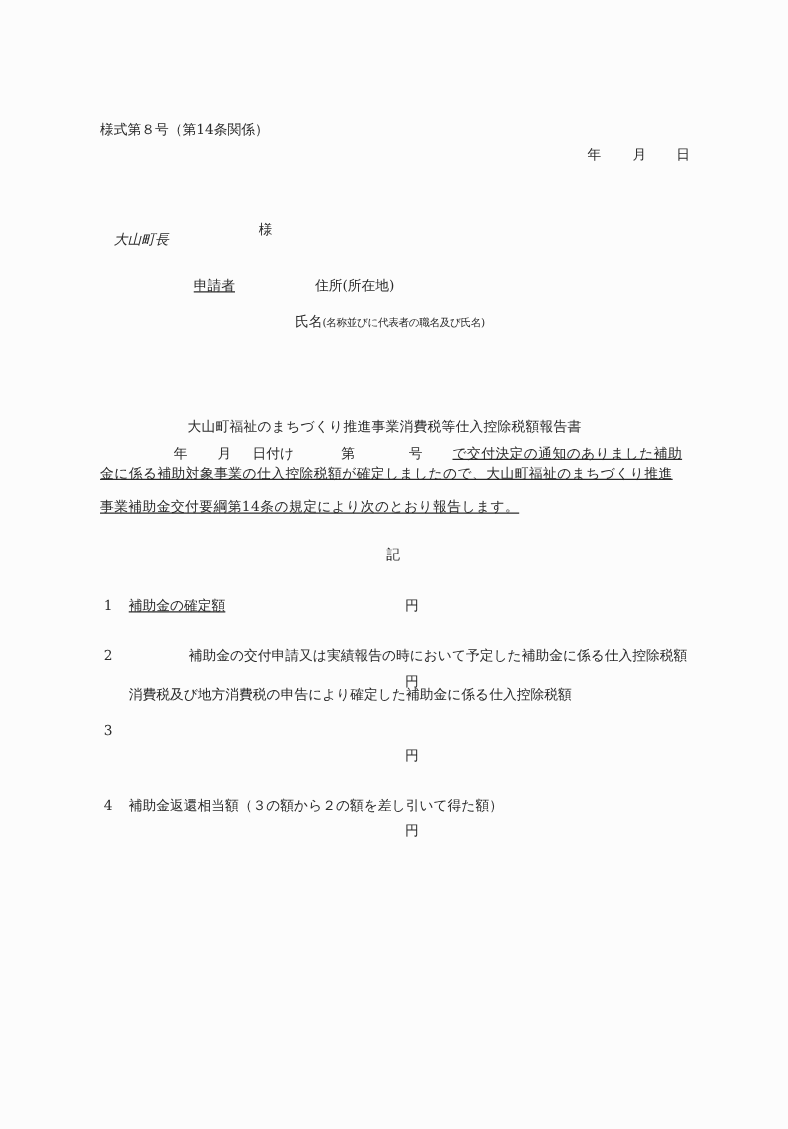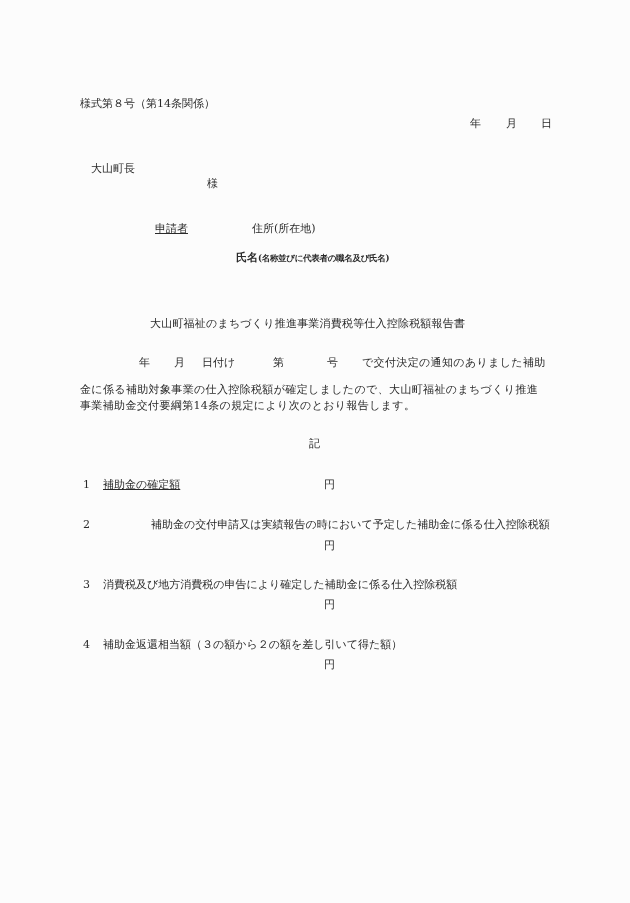--- a/index.html
+++ b/index.html
@@ -12,59 +12,59 @@
       height: 903px;
       position: relative;
       overflow: hidden;
       font-family: "DejaVu Serif", "Liberation Serif", serif;
       color: #2a2a2a;
       font-size: 11px;
       line-height: 1;
     }
     .abs { position: absolute; white-space: nowrap; }
     .small { font-size: 8.5px; letter-spacing: -0.3px; }
-    .title { letter-spacing: 0.2px; }
-    .para-line { letter-spacing: 0.35px; }
+    .title { letter-spacing: 0.2px; margin-top: 18px; }
+    .para-line { letter-spacing: 0.35px; text-decoration: underline; }
   </style>
 </head>
 <body>
 
 <div class="abs" style="left:80px; top:98px;">様式第８号（第14条関係）</div>
 
 <div>
   <span class="abs" style="left:470px; top:118px;">年</span>
   <span class="abs" style="left:506px; top:118px;">月</span>
   <span class="abs" style="left:541px; top:118px;">日</span>
 </div>
 
 <div>
-  <span class="abs" style="left:91px; top:163px;">大山町長</span>
+  <span class="abs" style="left:91px; top:186px;font-style:italic;">大山町長</span>
   <span class="abs" style="left:207px; top:178px;">様</span>
 </div>
 
 <div>
   <span class="abs" style="left:155px; top:223px;text-decoration:underline;">申請者</span>
   <span class="abs" style="left:252px; top:223px;">住所(所在地)</span>
-  <span class="abs" style="left:236px; top:252px;font-weight:bold;">
+  <span class="abs" style="left:236px; top:252px;">
     <span>氏名</span><span class="small">(名称並びに代表者の職名及び氏名)</span>
   </span>
 </div>
 
 <div class="abs title" style="left:150px; top:318px;">大山町福祉のまちづくり推進事業消費税等仕入控除税額報告書</div>
 
 <div>
   <div>
     <span class="abs" style="left:139px; top:357px;">年</span>
     <span class="abs" style="left:174px; top:357px;">月</span>
     <span class="abs" style="left:202px; top:357px;">日付け</span>
     <span class="abs" style="left:273px; top:357px;">第</span>
     <span class="abs" style="left:327px; top:357px;">号</span>
     <span class="abs para-line" style="left:362px; top:357px;">で交付決定の通知のありました補助</span>
   </div>
-  <div class="abs para-line" style="left:80px; top:384px;">金に係る補助対象事業の仕入控除税額が確定しましたので、大山町福祉のまちづくり推進</div>
+  <div class="abs para-line" style="left:80px; top:373px;">金に係る補助対象事業の仕入控除税額が確定しましたので、大山町福祉のまちづくり推進</div>
   <div class="abs para-line" style="left:80px; top:400px;">事業補助金交付要綱第14条の規定により次のとおり報告します。</div>
 </div>
 
 <div class="abs" style="left:309px; top:438px;">記</div>
 
 <div>
 
   <div>
     <span class="abs" style="left:83px; top:479px;">1</span>
     <span class="abs" style="left:103px; top:479px;text-decoration:underline;">補助金の確定額</span>
@@ -72,21 +72,21 @@
   </div>
 
   <div>
     <span class="abs" style="left:83px; top:519px;">2</span>
     <span class="abs" style="left:103px; top:519px;margin-left:48px;">補助金の交付申請又は実績報告の時において予定した補助金に係る仕入控除税額</span>
     <span class="abs" style="left:324px; top:540px;">円</span>
   </div>
 
   <div>
     <span class="abs" style="left:83px; top:579px;">3</span>
-    <span class="abs" style="left:103px; top:579px;">消費税及び地方消費税の申告により確定した補助金に係る仕入控除税額</span>
+    <span class="abs" style="left:103px; top:550px;">消費税及び地方消費税の申告により確定した補助金に係る仕入控除税額</span>
     <span class="abs" style="left:324px; top:599px;">円</span>
   </div>
 
   <div>
     <span class="abs" style="left:83px; top:639px;">4</span>
     <span class="abs" style="left:103px; top:639px;">補助金返還相当額（３の額から２の額を差し引いて得た額）</span>
     <span class="abs" style="left:324px; top:659px;">円</span>
   </div>
 </div>
 

